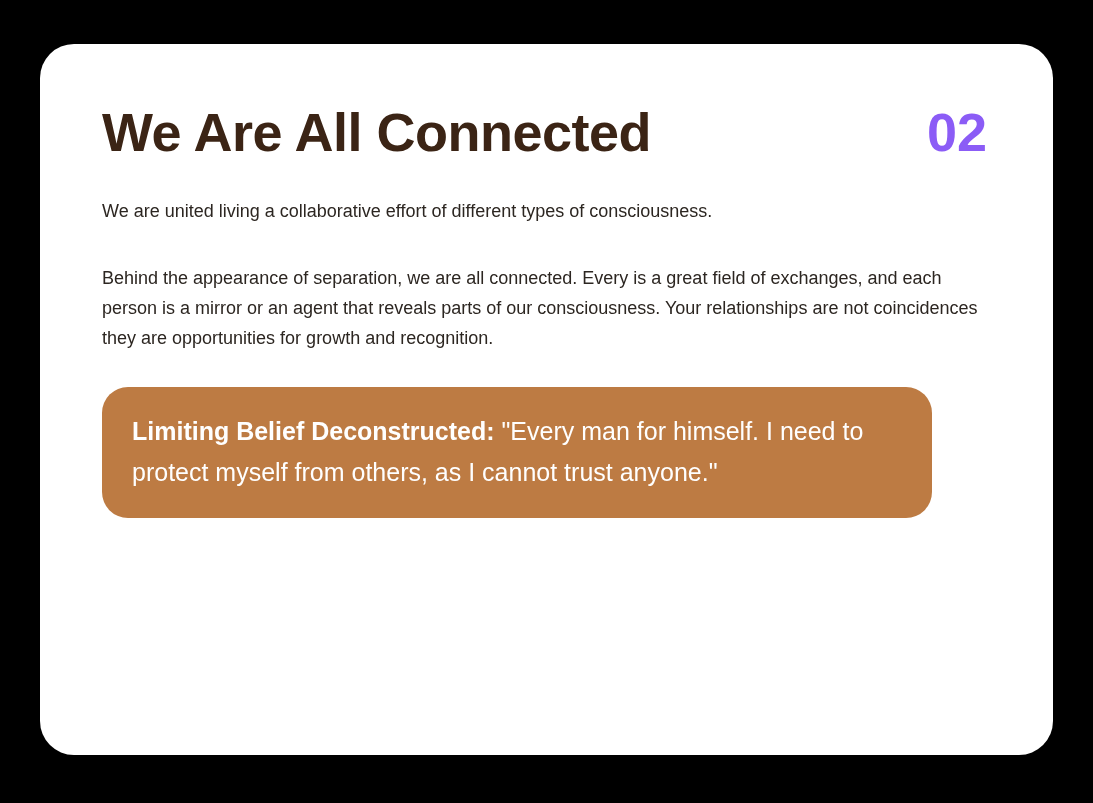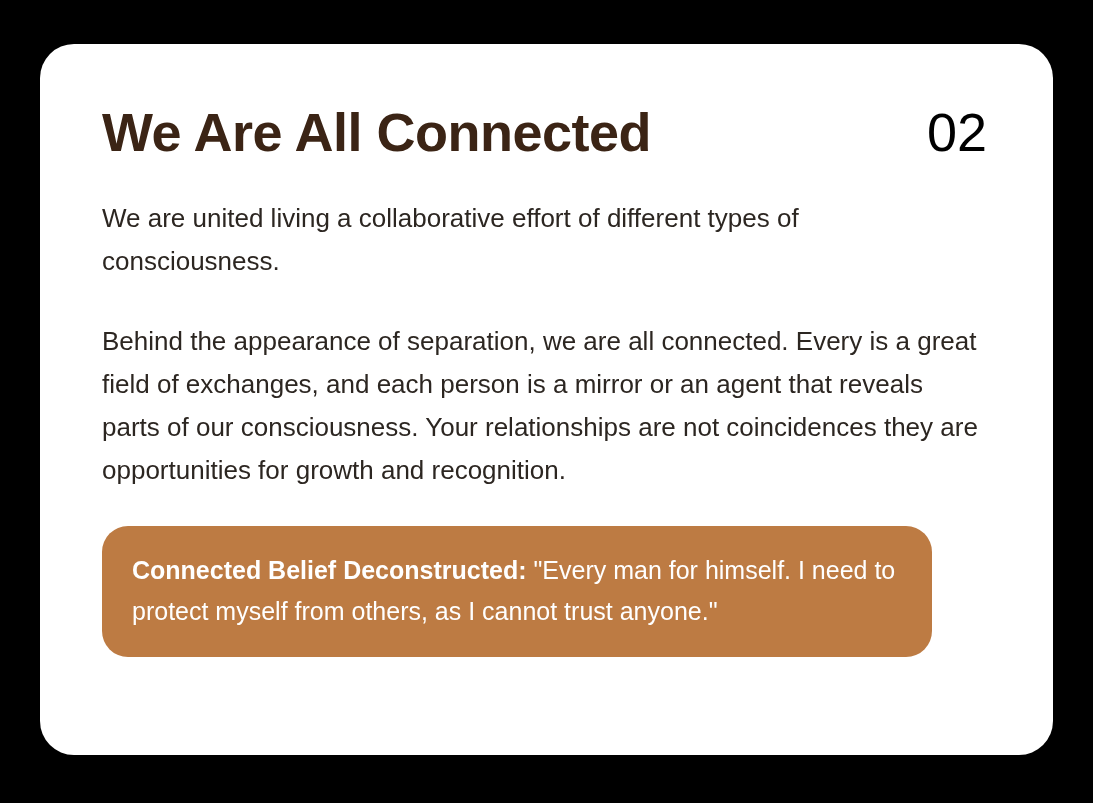--- a/index.html
+++ b/index.html
@@ -42,30 +42,30 @@
     font-size: 54px;
     font-weight: 700;
     color: #3b2415;
     letter-spacing: -0.5px;
     line-height: 1.05;
     margin: 0;
     padding-top: 4px;
   }
   .number {
     font-size: 54px;
-    font-weight: 400;
-    color: #000000;
+    font-weight: 700;
+    color: #8b5cf6;
     line-height: 1.05;
     margin: 0;
     padding-top: 4px;
     padding-right: 4px;
     text-align: center;
   }
   .body-text {
-    font-size: 26px;
+    font-size: 18px;
     line-height: 1.65;
     color: #2c2621;
     margin: 0 0 34px 0;
     max-width: 880px;
     font-weight: 400;
   }
   .body-text.first {
     margin-bottom: 38px;
   }
   .callout {
@@ -95,17 +95,17 @@
     <div class="header-row">
       <h1 class="title">We Are All Connected</h1>
       <div class="number">02</div>
     </div>
 
     <p class="body-text first">We are united living a collaborative effort of different types of consciousness.</p>
 
     <p class="body-text">Behind the appearance of separation, we are all connected. Every is a great field of exchanges, and each person is a mirror or an agent that reveals parts of our consciousness. Your relationships are not coincidences they are opportunities for growth and recognition.</p>
 
     <div class="callout">
-      <p><span class="label">Connected Belief Deconstructed:</span> <span>"Every man for himself. I need to protect myself from others, as I cannot trust anyone."</span></p>
+      <p><span class="label">Limiting Belief Deconstructed:</span> <span>"Every man for himself. I need to protect myself from others, as I cannot trust anyone."</span></p>
     </div>
 
   </div>
 </div>
 
 </body></html>

